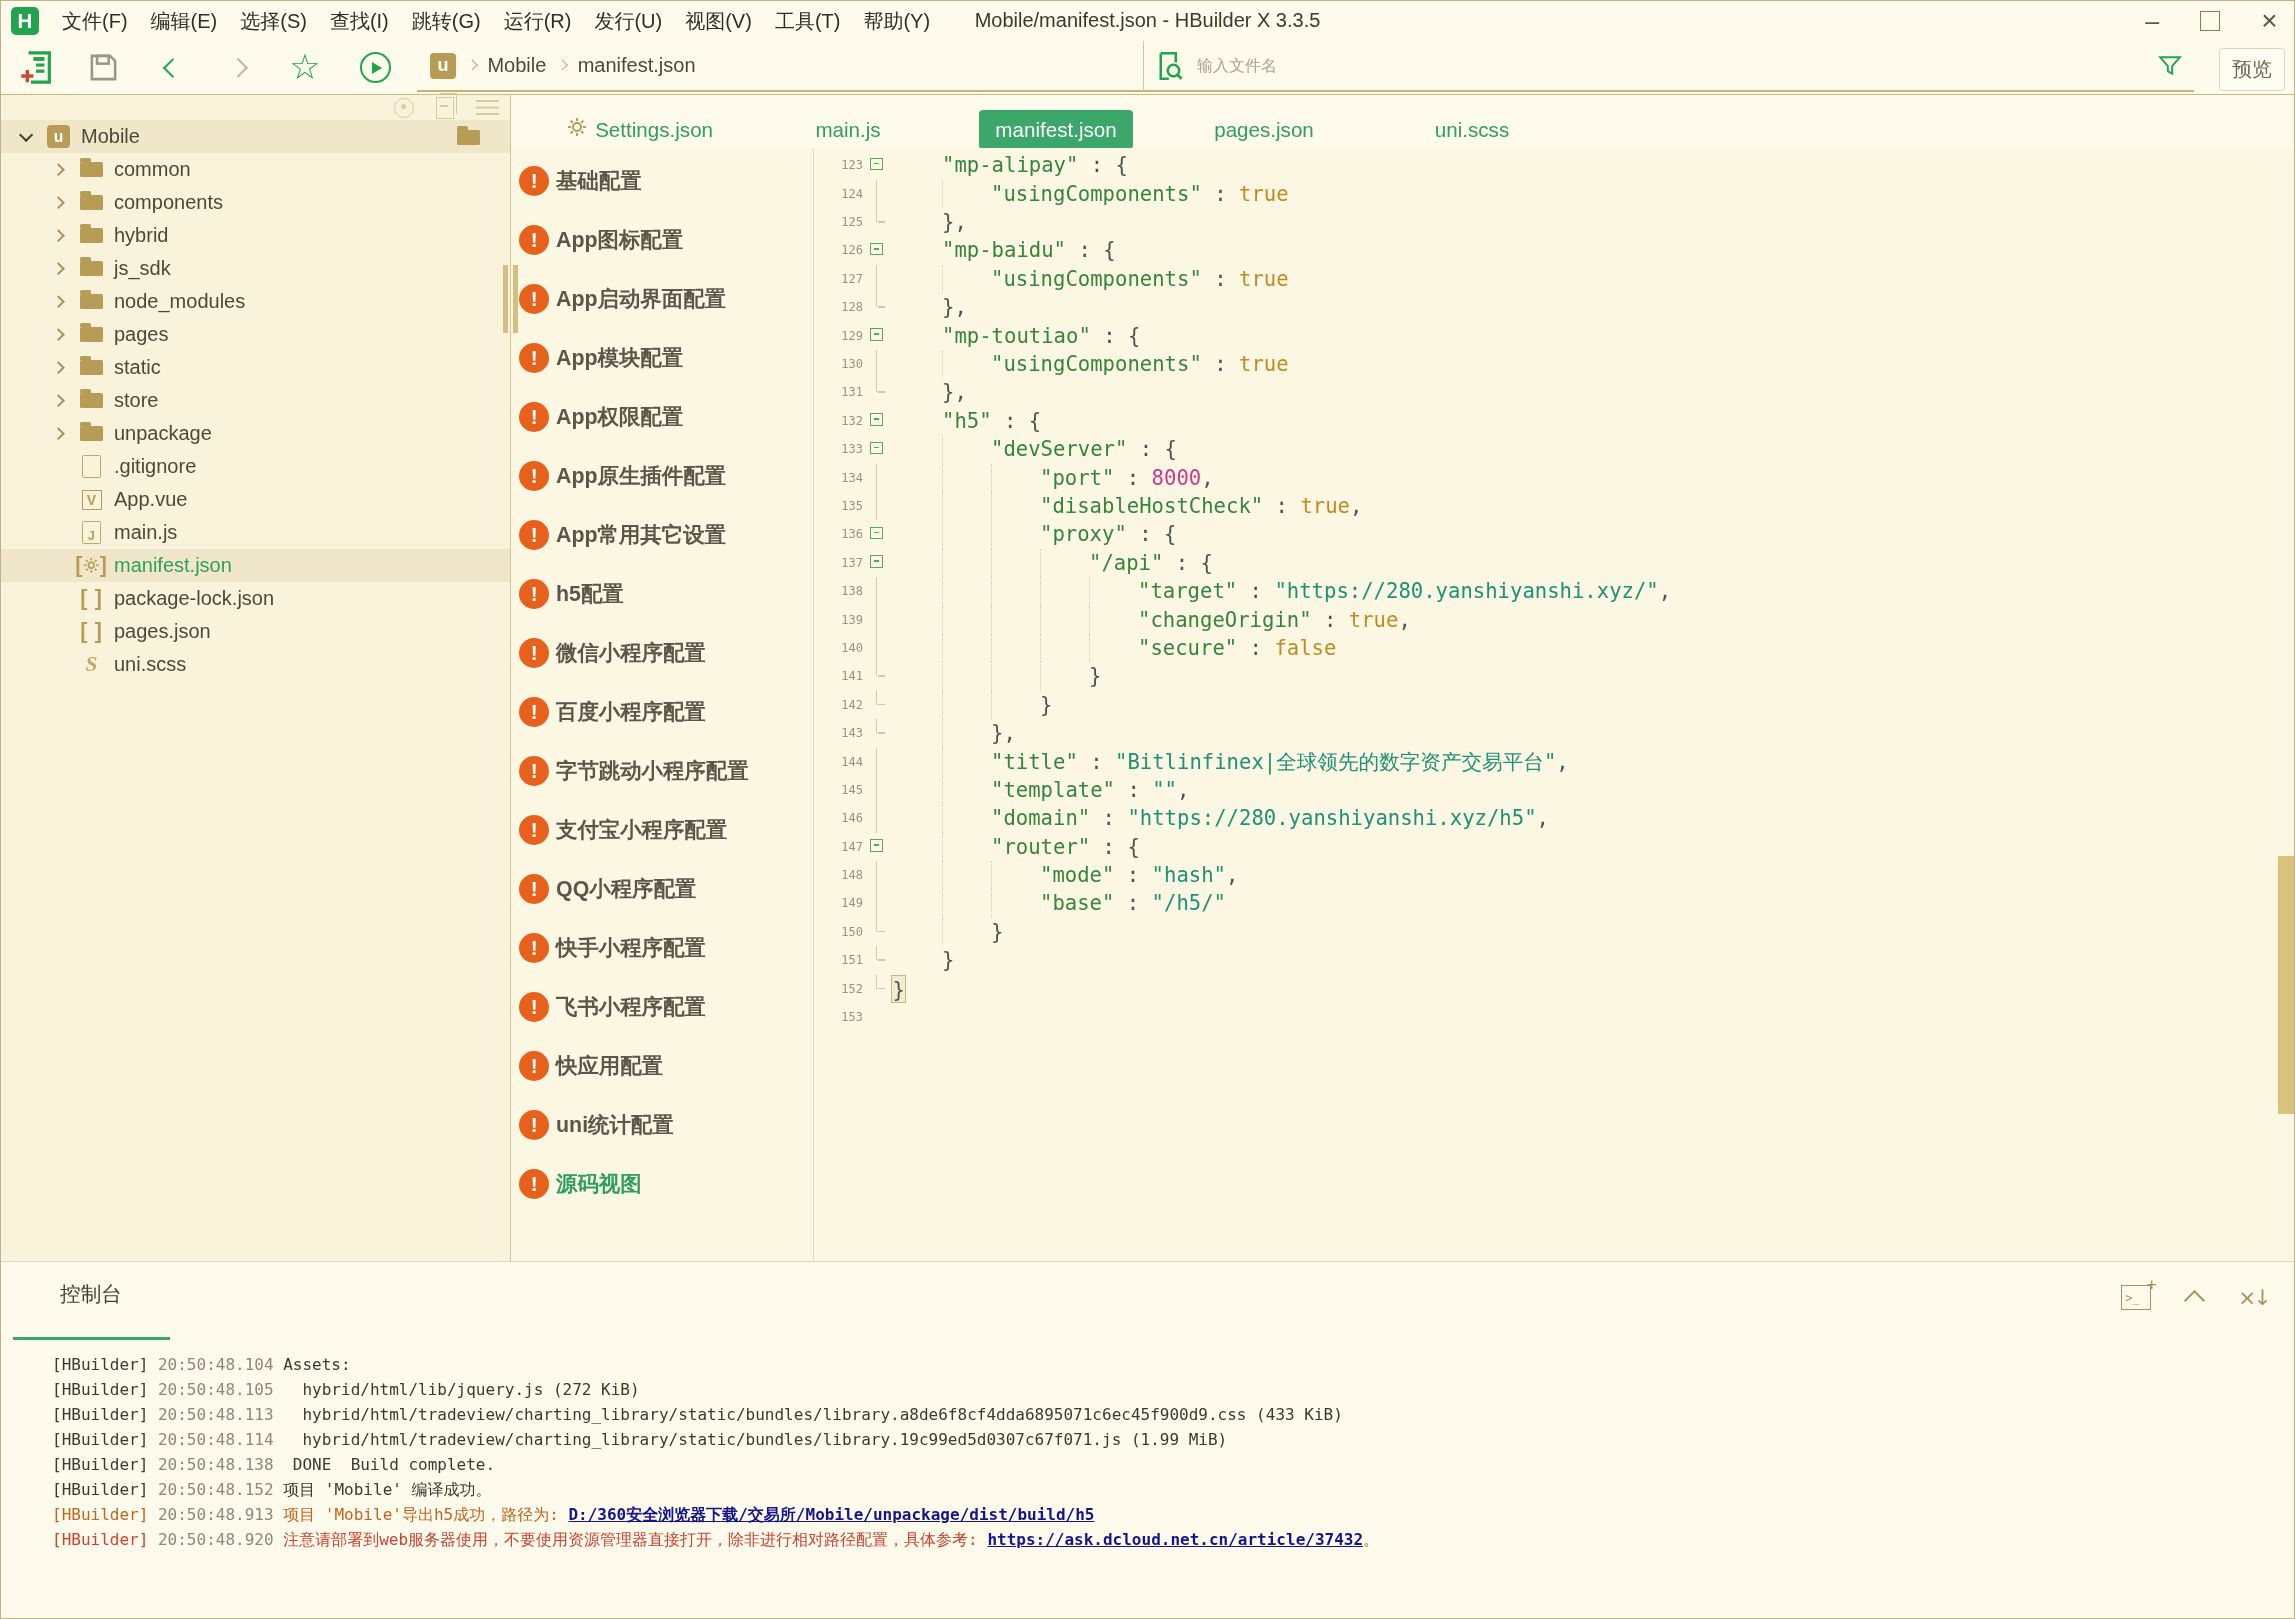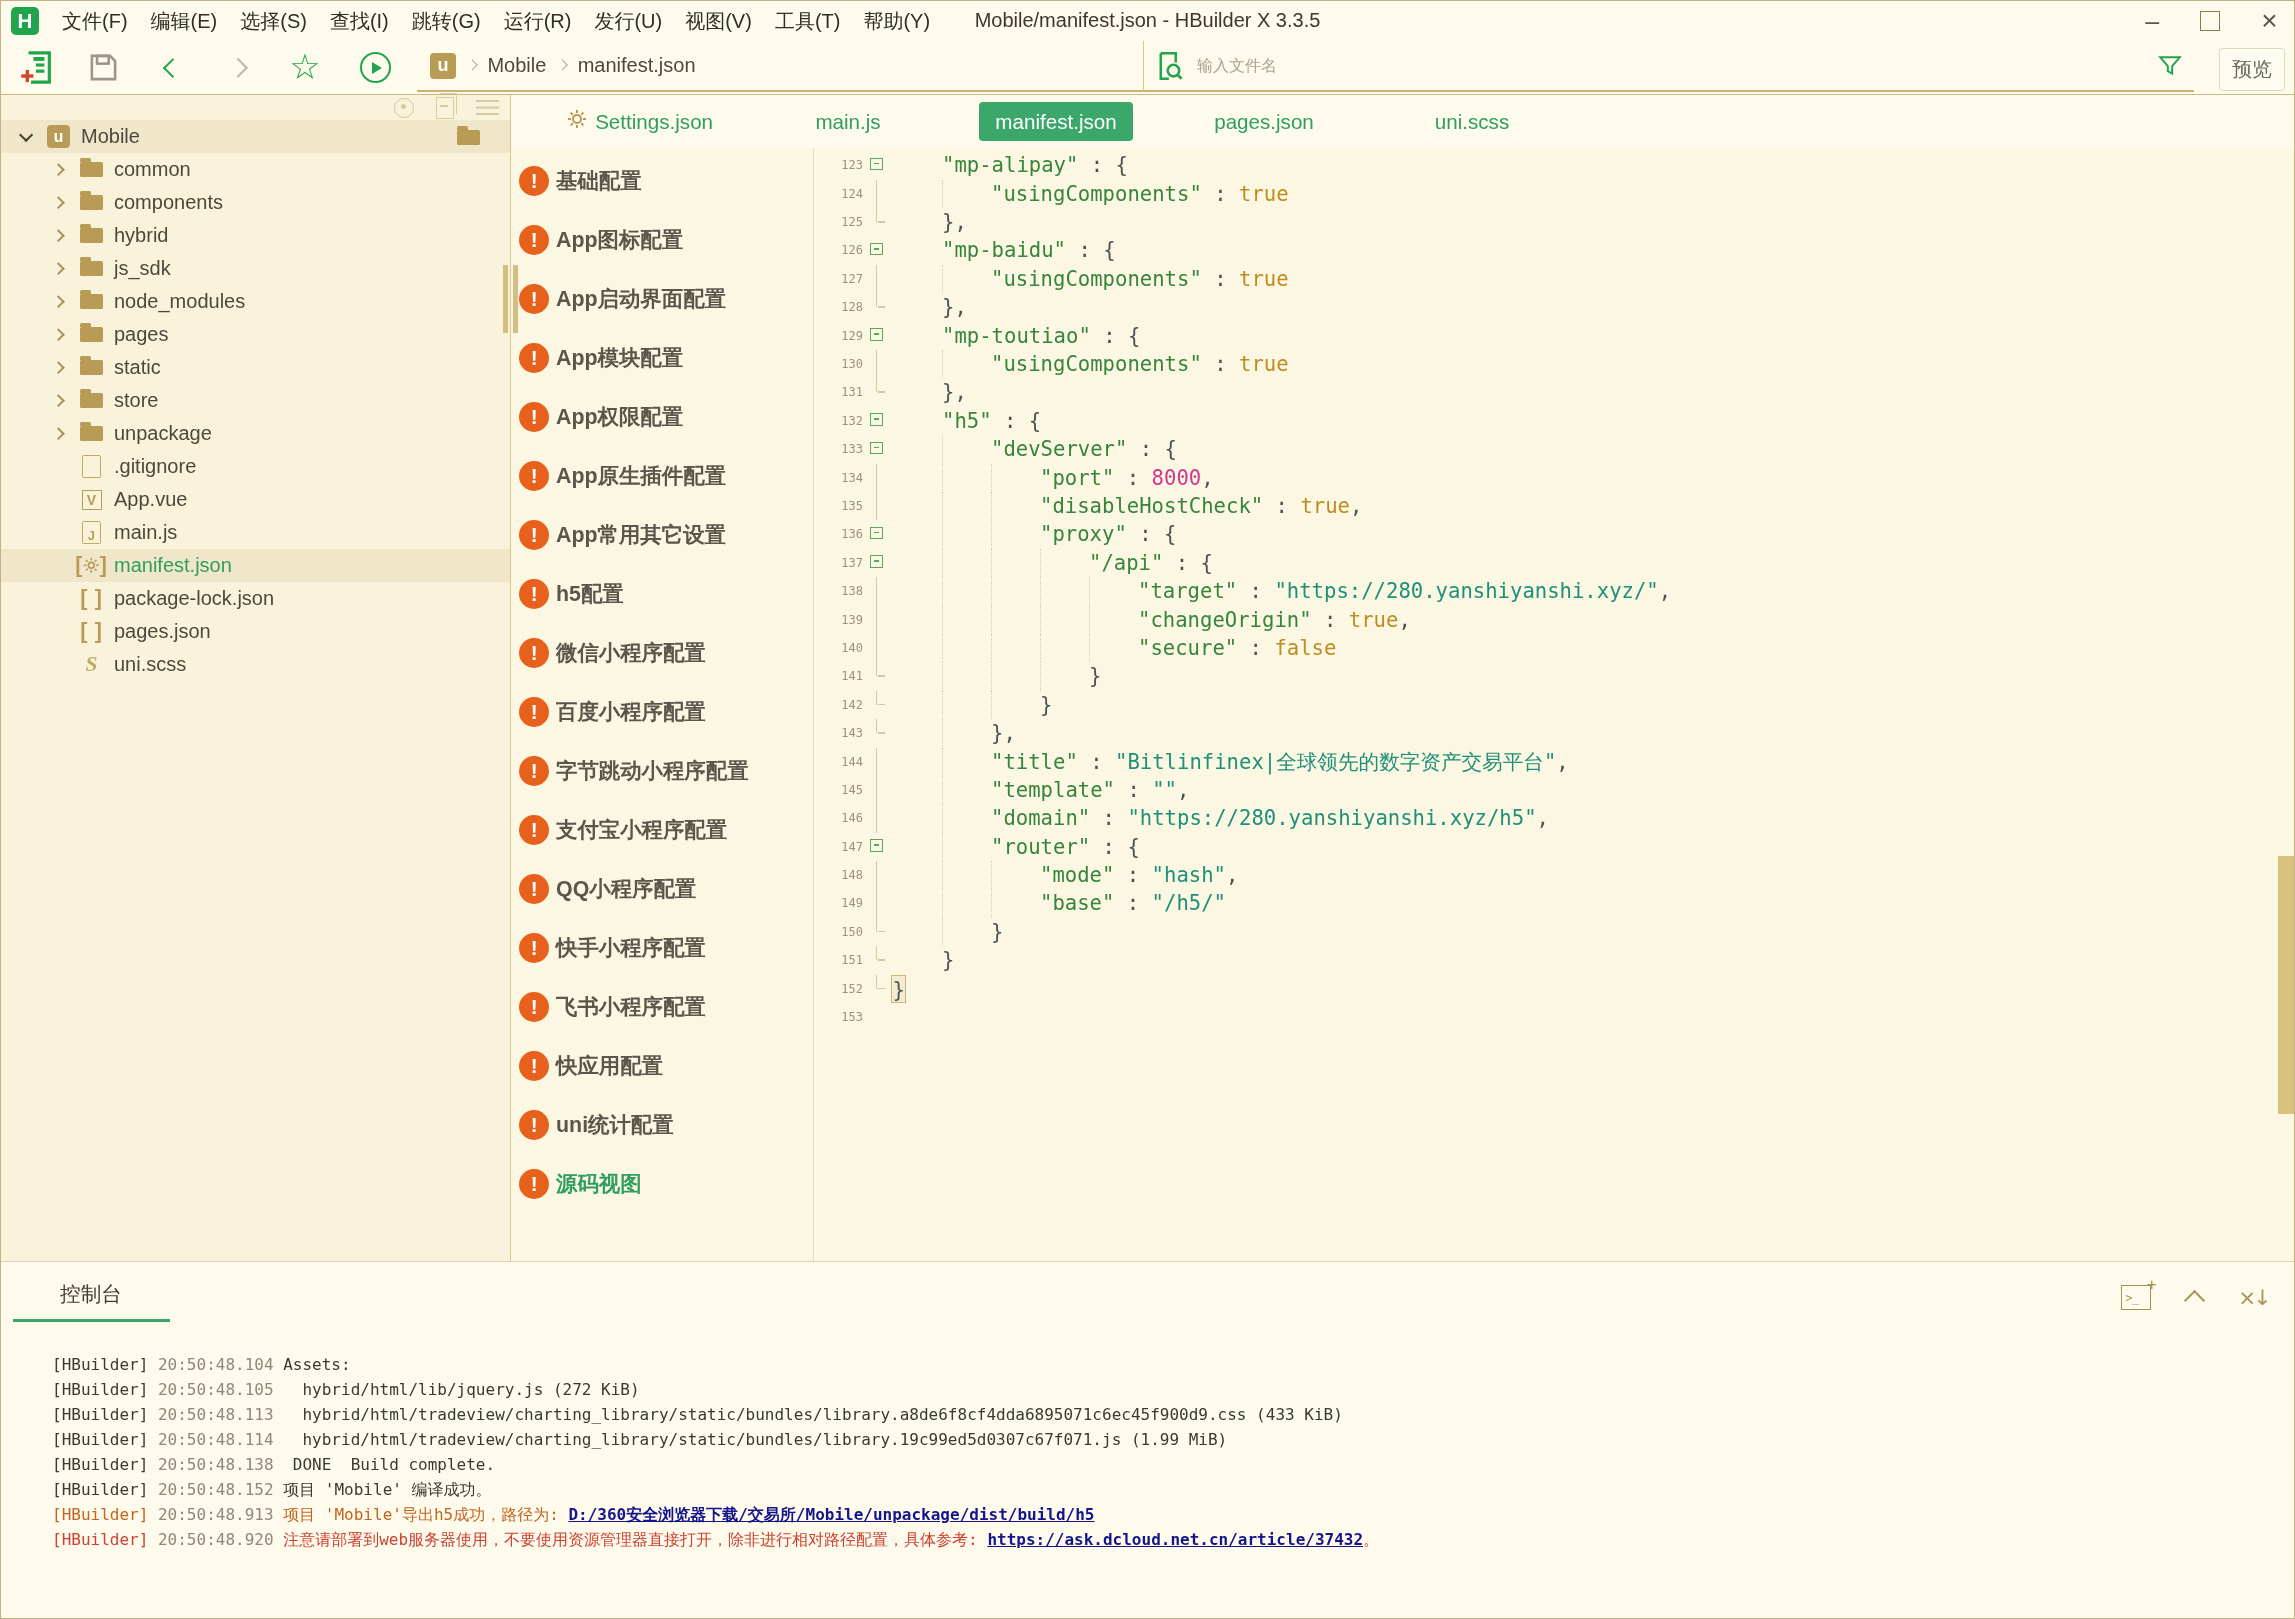--- a/index.html
+++ b/index.html
@@ -55,21 +55,21 @@
   .i-folder{width:23px;height:15.7px;background:#B89B55;border-radius:1.6px;position:relative;display:inline-block;}
   .i-folder::before{content:'';position:absolute;top:-4.1px;left:0;width:10.7px;height:4.1px;background:#B89B55;border-radius:1.6px 1.6px 0 0;}
   .i-file{width:16.5px;height:21.4px;border:1.6px solid #C0A962;border-radius:1.6px;display:inline-block;}
   .i-badge{width:18px;height:18px;border:1.6px solid #B89B55;color:#B89B55;font-size:14px;font-weight:bold;display:flex;align-items:center;justify-content:center;}
   .i-page{width:16.5px;height:21.4px;border:1.6px solid #C0A962;border-radius:1.6px;color:#B89B55;font-size:12.4px;font-weight:bold;display:flex;align-items:flex-end;justify-content:center;}
   .i-brk{color:#B89B55;font-size:21.4px;font-weight:bold;letter-spacing:0.8px;}
   .i-scss{color:#C0A962;font-size:21.4px;font-style:italic;font-family:"Liberation Serif",serif;font-weight:bold;}
   .root-folder{position:absolute;right:30px;top:7.4px;}
   .tree-thumb{position:absolute;right:2.5px;top:170px;width:5px;height:68px;background:#D3BF83;}
   
-  .tabbar{position:absolute;top:94px;left:510px;right:0;height:53px;display:flex;padding-left:25px;align-items:center;}
+  .tabbar{position:absolute;top:102px;left:510px;right:0;height:53px;display:flex;padding-left:25px;align-items:center;}
   .tab-slot{width:208px;display:flex;justify-content:center;}
   .tab{font-size:20.6px;color:#2F9E5F;display:flex;gap:8.2px;align-items:center;padding:7.4px 16.5px;border-radius:4.1px;white-space:nowrap;}
   .tab.active{background:#3BA76A;color:#fff;}
   
   .cfg-panel{position:absolute;top:147px;left:510px;width:303px;height:1113px;background:#FCF7E3;border-right:1.6px solid #E3D9BC;box-sizing:border-box;padding-top:3.3px;}
   .cfg-item{height:59px;display:flex;align-items:center;padding-left:45px;font-size:21.4px;font-weight:bold;color:#5A564A;position:relative;}
   .cfg-item.active{color:#2F9E5F;}
   .warn-badge{position:absolute;left:8.2px;top:15px;width:30px;height:30px;border-radius:50%;background:#E8611C;color:#fff;font-weight:bold;font-size:20.6px;display:flex;align-items:center;justify-content:center;}
   .cfg-thumb{position:absolute;left:512px;top:264px;width:5px;height:68px;background:#D3BF83;}
   
@@ -82,21 +82,21 @@
   .fold.v::before{content:'';position:absolute;left:13px;top:0;height:100%;border-left:1.6px solid #D5C9A4;}
   .fold.e::before{content:'';position:absolute;left:13px;top:0;height:14px;border-left:1.6px solid #D5C9A4;}
   .fold.e::after{content:'';position:absolute;left:15px;top:13px;width:6.6px;height:1.6px;background:#D5C9A4;}
   .ind{display:inline-block;width:49px;flex:none;height:100%;}
   .ind.g{border-left:1.6px dotted #D8CDA8;box-sizing:border-box;}
   .k{color:#37843C;} .p{color:#4A5350;} .s{color:#1E9077;} .b{color:#BD8D21;} .n{color:#D2388C;}
   .hl{border:1.6px solid #C9B87E;background:#F3ECD2;margin:0 -1.6px;}
   .ed-thumb{position:absolute;right:0;top:708px;width:16.5px;height:258px;background:#D9C27C;}
   
   .console{position:absolute;left:0;right:0;top:1260px;height:359px;background:#FEFBEC;border-top:1.6px solid #DDD3B8;}
-  .console-tab{position:absolute;left:11.5px;top:18px;width:157px;text-align:center;font-size:20.6px;color:#3F3C30;padding-bottom:11px;border-bottom:3.3px solid #3AA768;}
+  .console-tab{position:absolute;left:11.5px;top:18px;width:157px;text-align:center;font-size:20.6px;color:#3F3C30;padding-bottom:29px;border-bottom:3.3px solid #3AA768;}
   .con-icons{position:absolute;right:25px;top:23px;display:flex;gap:36px;align-items:center;}
   .i-term{width:30px;height:25px;border:1.6px solid #A89357;position:relative;color:#A89357;font-size:11.5px;font-family:"DejaVu Sans Mono",monospace;display:flex;align-items:center;padding-left:3.3px;box-sizing:border-box;}
   .i-term::after{content:'+';position:absolute;right:-6.6px;top:-11.5px;font-size:16.5px;}
   .i-up{width:13px;height:13px;border-left:2.5px solid #A89357;border-top:2.5px solid #A89357;transform:rotate(45deg);margin-top:6.6px;}
   .i-clear{color:#A89357;font-size:21.4px;letter-spacing:-2.5px;font-family:"DejaVu Sans",sans-serif;}
   .con-log{position:absolute;left:51px;top:90px;font-family:"DejaVu Sans Mono",monospace;font-size:16px;line-height:25px;white-space:pre;}
   .con-line{height:25px;}
   .d{color:#3C3A30;} .t{color:#8E8878;} .o{color:#C4641F;} .r{color:#CD4232;}
   .l{color:#14148C;text-decoration:underline;font-weight:bold;}
 </style>

